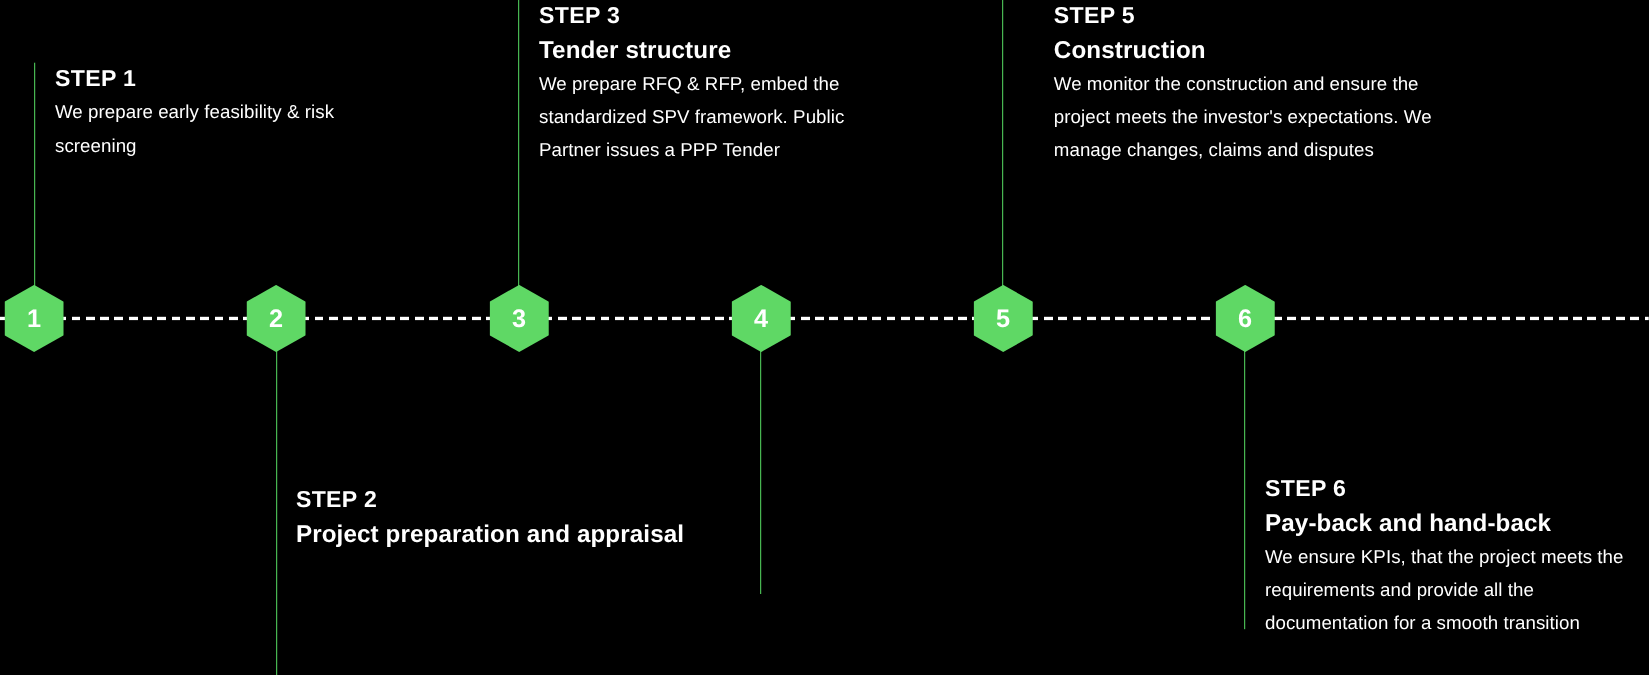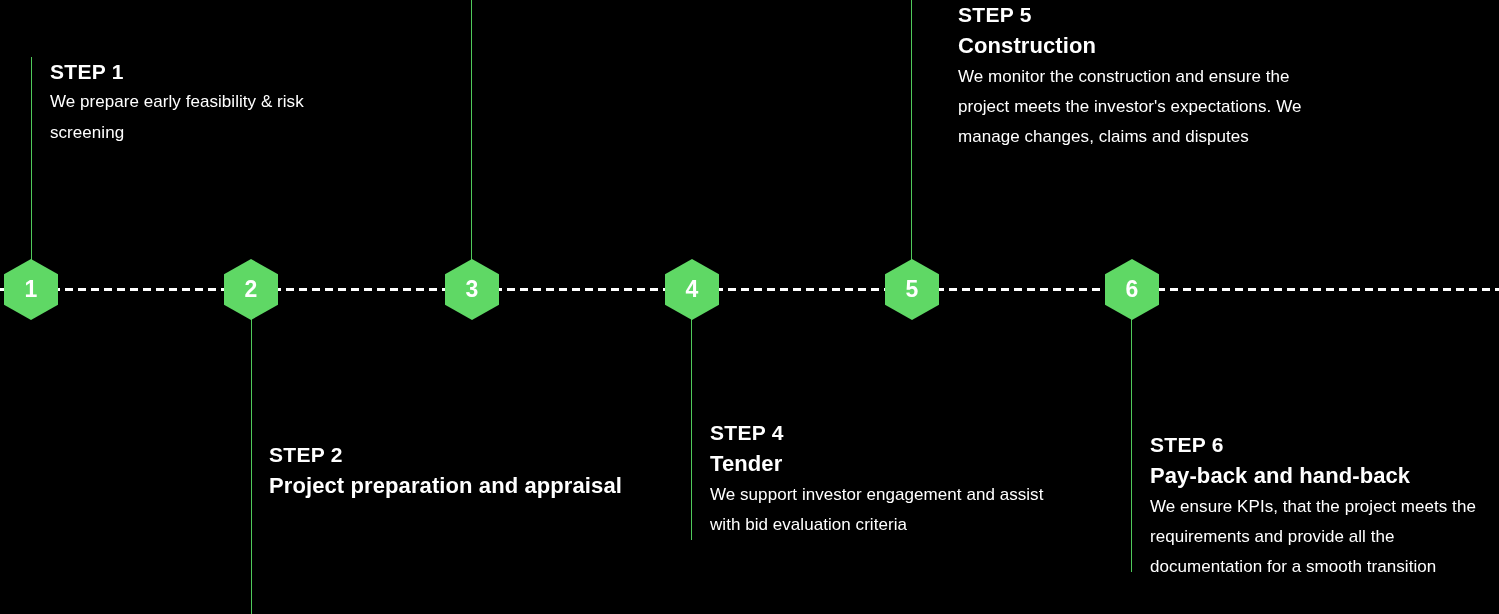--- a/index.html
+++ b/index.html
@@ -111,30 +111,30 @@
   <div class="stem" style="left:251px; top:316px; height:298px;"></div>
   <div class="step-text" style="left:269px; top:440px; width:365px;">
     <p class="step-label">STEP 2</p>
     <p class="step-title">Project preparation and appraisal</p>
   </div>
   <div class="hex" style="left:224px; top:259px;">
     <span class="hex-num">2</span>
   </div>
 
   <div class="stem" style="left:471px; top:0px; height:263px;"></div>
+  <div class="step-text" style="left:490px; top:0px; width:330px;">
+    <p class="step-label">STEP 3</p>
+    <p class="step-title">Tender structure</p>
+    <p class="step-desc">We prepare RFQ &amp; RFP, embed the standardized SPV framework. Public Partner issues a PPP Tender</p>
+  </div>
   <div class="hex" style="left:445px; top:259px;">
     <span class="hex-num">3</span>
   </div>
 
   <div class="stem" style="left:691px; top:316px; height:224px;"></div>
-  <div class="step-text" style="left:710px; top:418px; width:345px;">
-    <p class="step-label">STEP 4</p>
-    <p class="step-title">Tender</p>
-    <p class="step-desc">We support investor engagement and assist with bid evaluation criteria</p>
-  </div>
   <div class="hex" style="left:665px; top:259px;">
     <span class="hex-num">4</span>
   </div>
 
   <div class="stem" style="left:911px; top:0px; height:263px;"></div>
   <div class="step-text" style="left:958px; top:0px; width:360px;">
     <p class="step-label">STEP 5</p>
     <p class="step-title">Construction</p>
     <p class="step-desc">We monitor the construction and ensure the project meets the investor's expectations. We manage changes, claims and disputes</p>
   </div>

